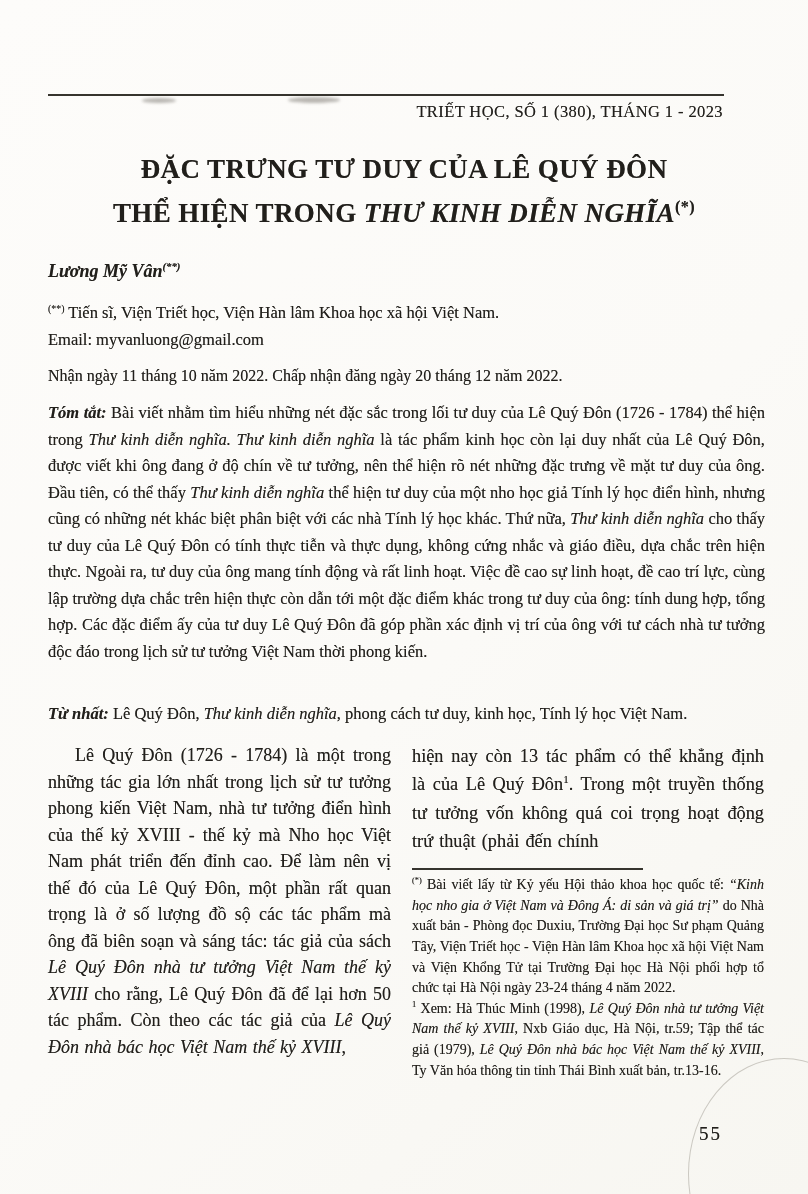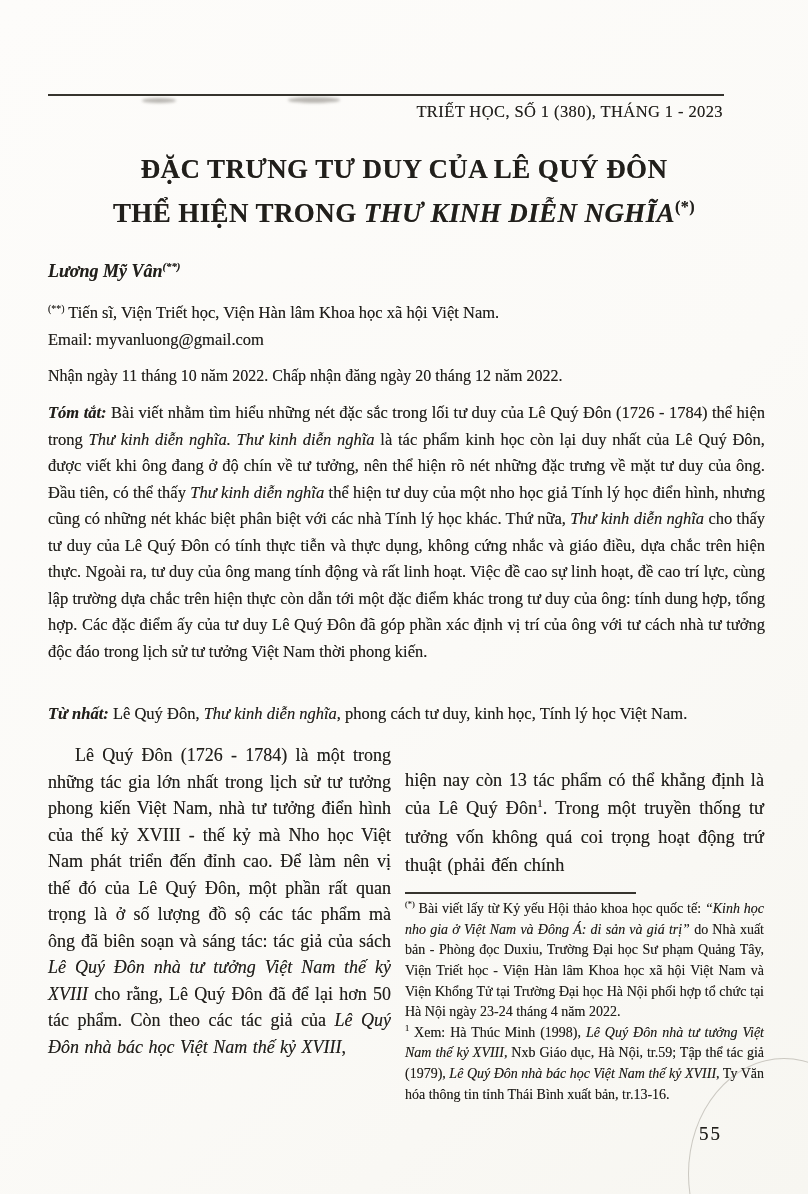--- a/index.html
+++ b/index.html
@@ -44,25 +44,25 @@
     position:absolute;top:400px;left:48px;width:717px;margin:0;
     font-size:16.5px;line-height:26.5px;text-align:justify;
   }
   .keywords{
     position:absolute;top:701px;left:48px;width:717px;margin:0;
     font-size:16.5px;line-height:26px;
   }
 
   .columns{
     position:absolute;top:742px;left:48px;width:716px;
-    display:flex;gap:14px;align-items:flex-start;
+    display:flex;gap:21px;align-items:flex-start;
   }
   .col-left{width:343px;flex:none;}
   .col-left p{margin:0;font-size:18px;line-height:26.5px;text-align:justify;text-indent:27px;word-spacing:1px;}
-  .col-right{flex:1;min-width:0;margin-top:24px;}
+  .col-right{flex:1;min-width:0;}
   .col-right .main-p{margin:0;font-size:18.3px;line-height:28.3px;text-align:justify;word-spacing:1.5px;}
   .fn-sep{width:231px;height:2px;background:#36342e;margin:13px 0 5px 0;}
   .footnote{margin:0;font-size:14px;line-height:20.6px;text-align:justify;font-family:Liberation Serif, serif;}
 
   .page-num{position:absolute;top:1123px;left:699px;font-size:19px;letter-spacing:2px;}
 
   .page-curl{
     position:absolute;right:-72px;bottom:-96px;width:190px;height:230px;
     border:1.5px solid rgba(120,115,102,0.35);border-radius:50%;
     background:transparent;

